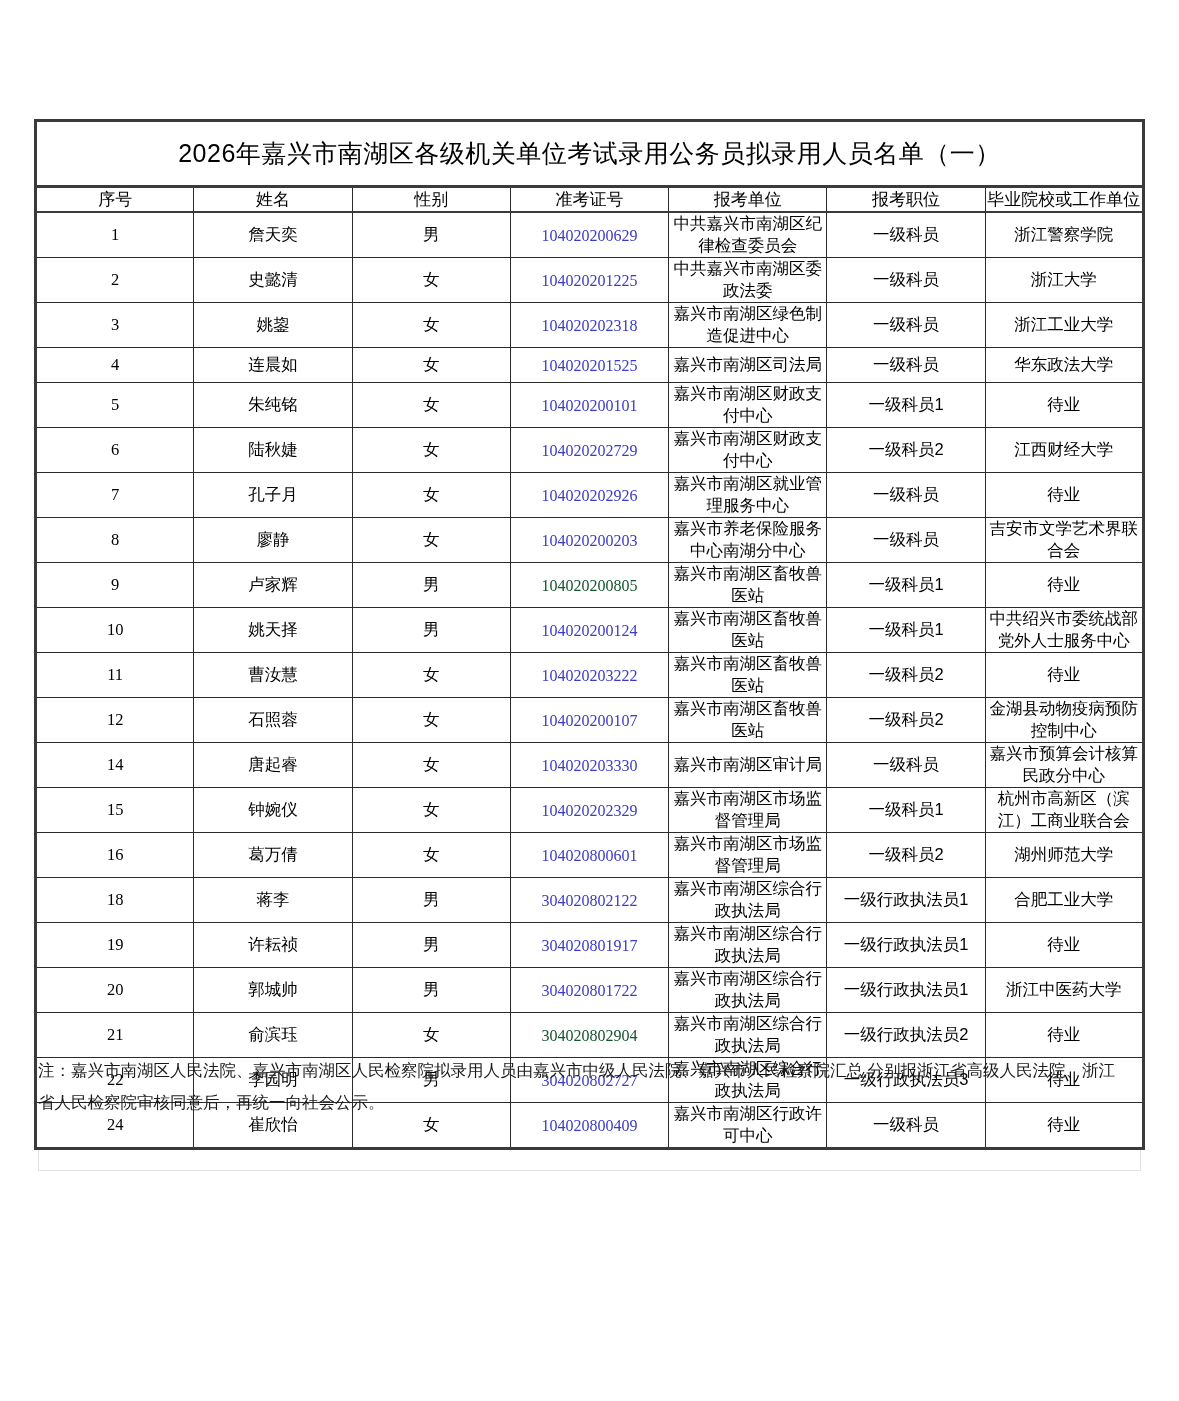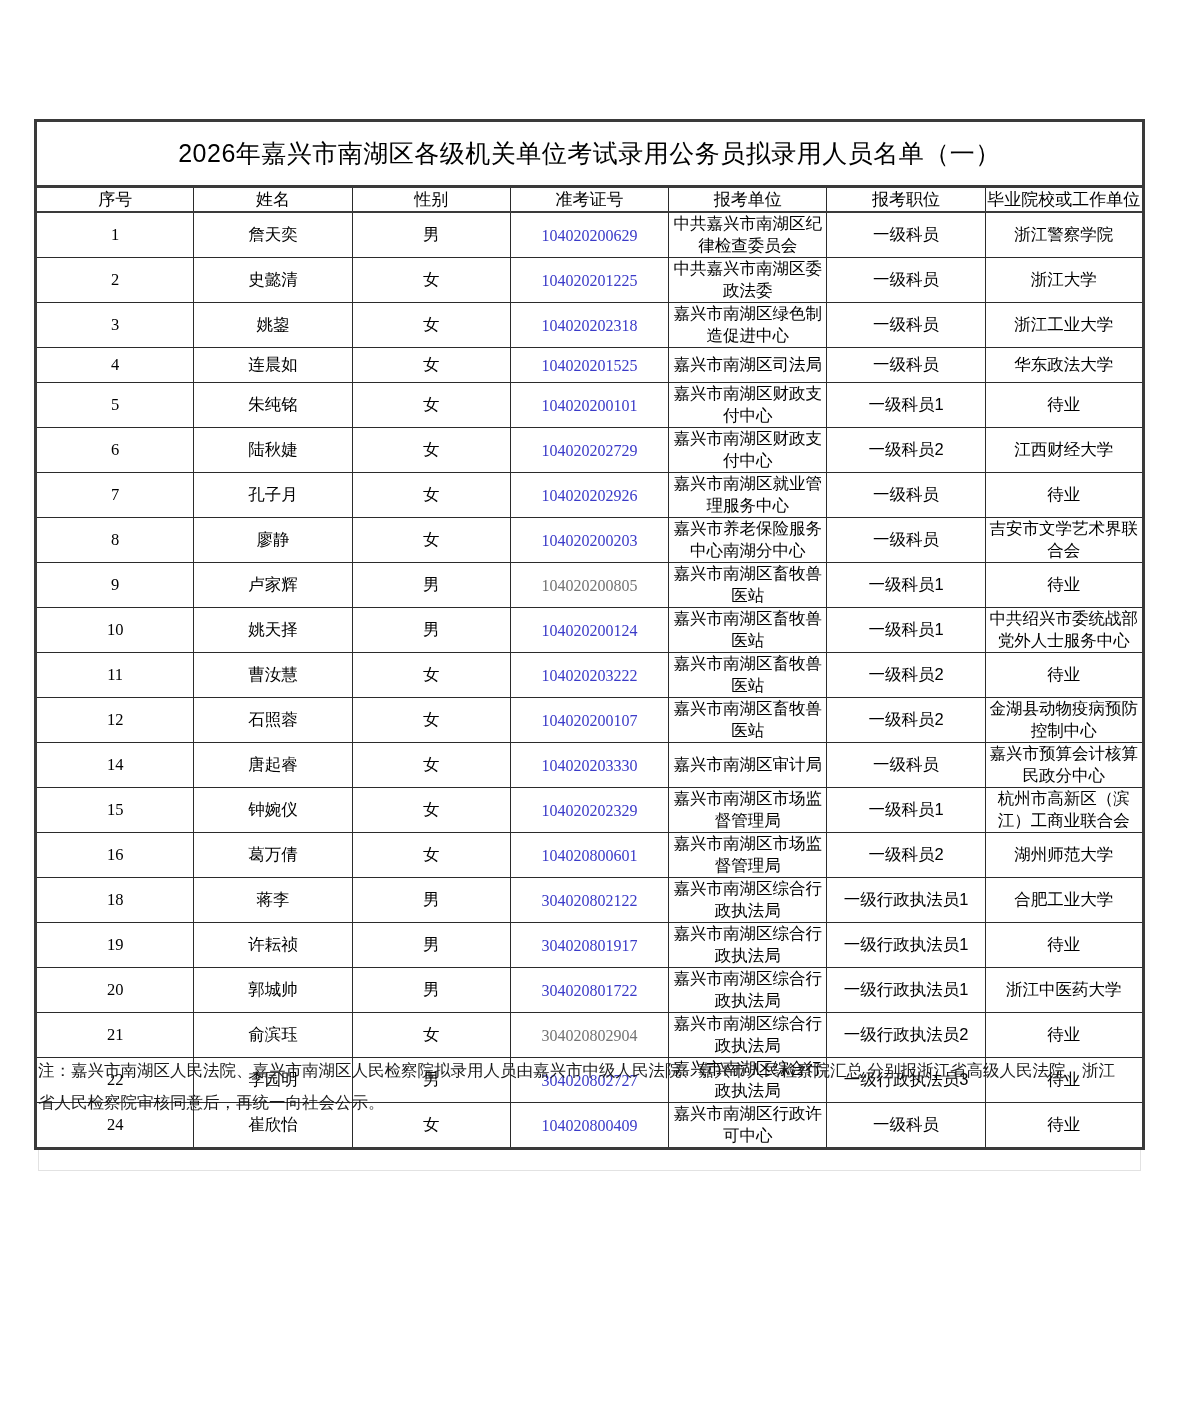--- a/index.html
+++ b/index.html
@@ -91,21 +91,21 @@
   .c-post  { width: 154px; }
   .c-school{ width: 337px; }
 
   .ticket-link {
     color: #3a3ac8;
     font-size: 16px;
     font-family: "Liberation Serif", "DejaVu Serif", serif;
     cursor: pointer;
   }
   .ticket-plain {
-    color: #737373;
+    color: #14532d;
     text-decoration: none;
     font-size: 16px;
     font-family: "Liberation Serif", "DejaVu Serif", serif;
   }
 
   
   #footnote {
     position: absolute;
     left: 38px;
     top: 1054px;

